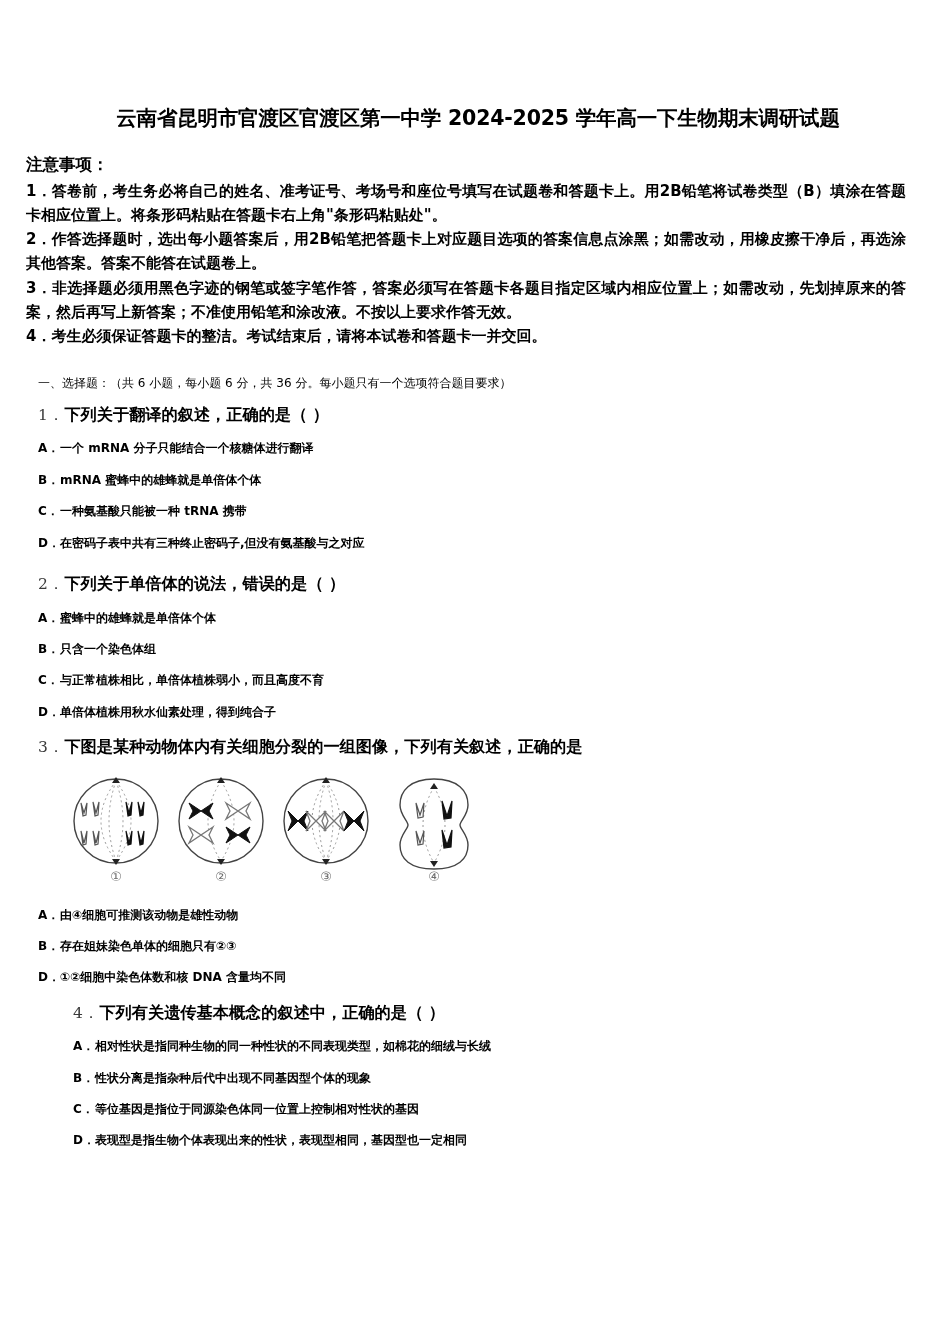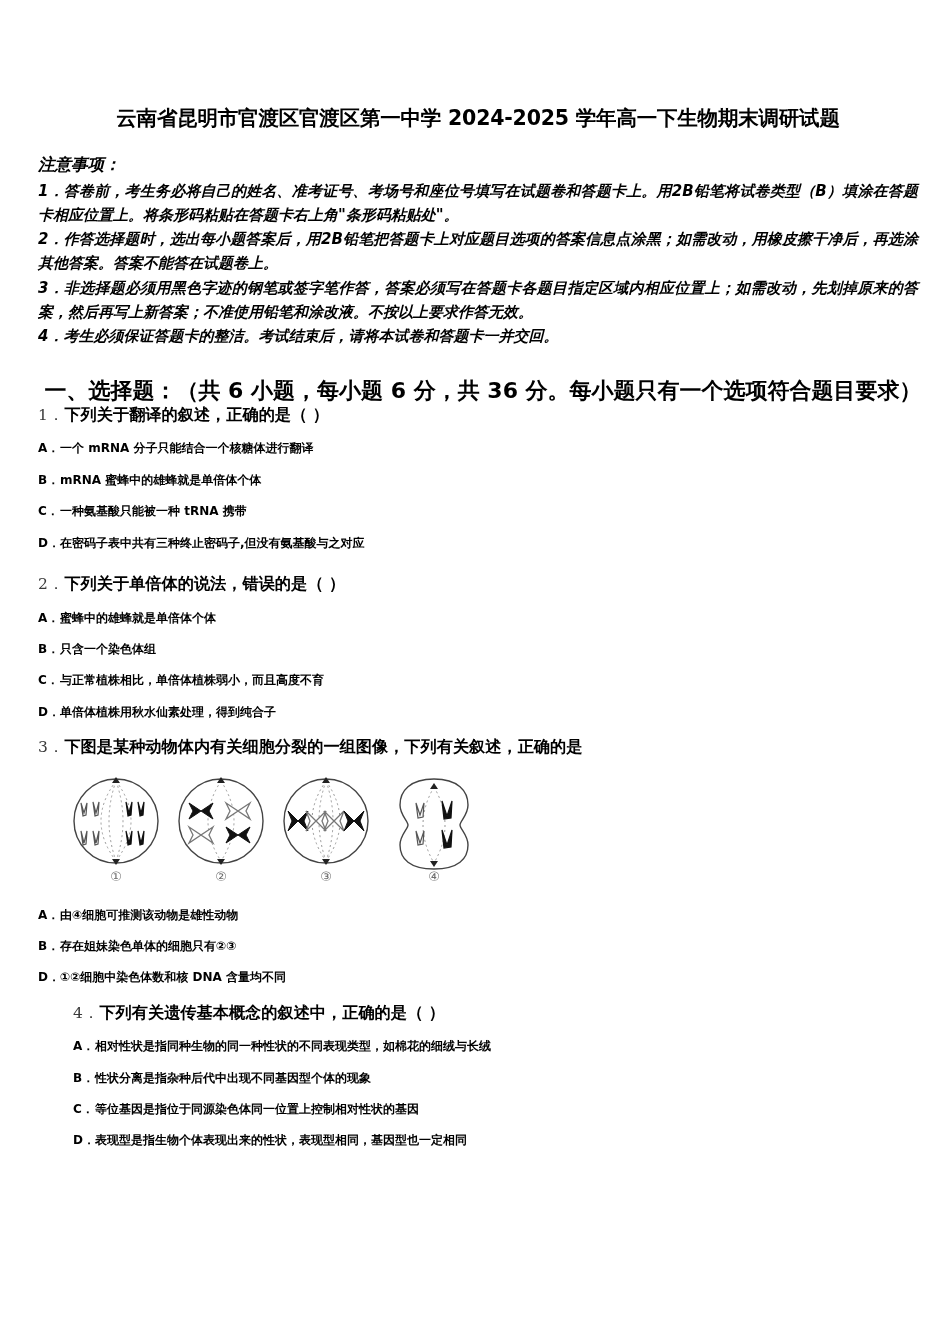--- a/index.html
+++ b/index.html
@@ -36,24 +36,23 @@
     font-weight: bold;
     font-size: 20.5px;
     letter-spacing: -0.2px;
     line-height: 1.2;
     white-space: nowrap;
   }
 
   
   .notice {
     position: absolute;
-    left: 38px;
+    left: 26px;
     top: 152px;
     width: 880px;
-    font-style: italic;
   }
   .notice-heading {
     font-size: 16.5px;
     font-weight: bold;
     line-height: 1.55;
     margin: 0 0 1px 0;
   }
   .notice-item {
     font-size: 15px;
     font-weight: bold;
@@ -62,24 +61,23 @@
     text-align: justify;
     text-justify: inter-ideograph;
   }
 
   
   .section-header {
     position: absolute;
     left: 38px;
     top: 374px;
     width: 890px;
-    font-size: 22px;
-    font-weight: bold;
+    font-size: 12px;
+    font-weight: normal;
     line-height: 1.5;
-    text-align: center;
   }
 
   
   .questions {
     position: absolute;
     left: 38px;
     top: 403px;
     width: 890px;
   }
   .q-stem {

